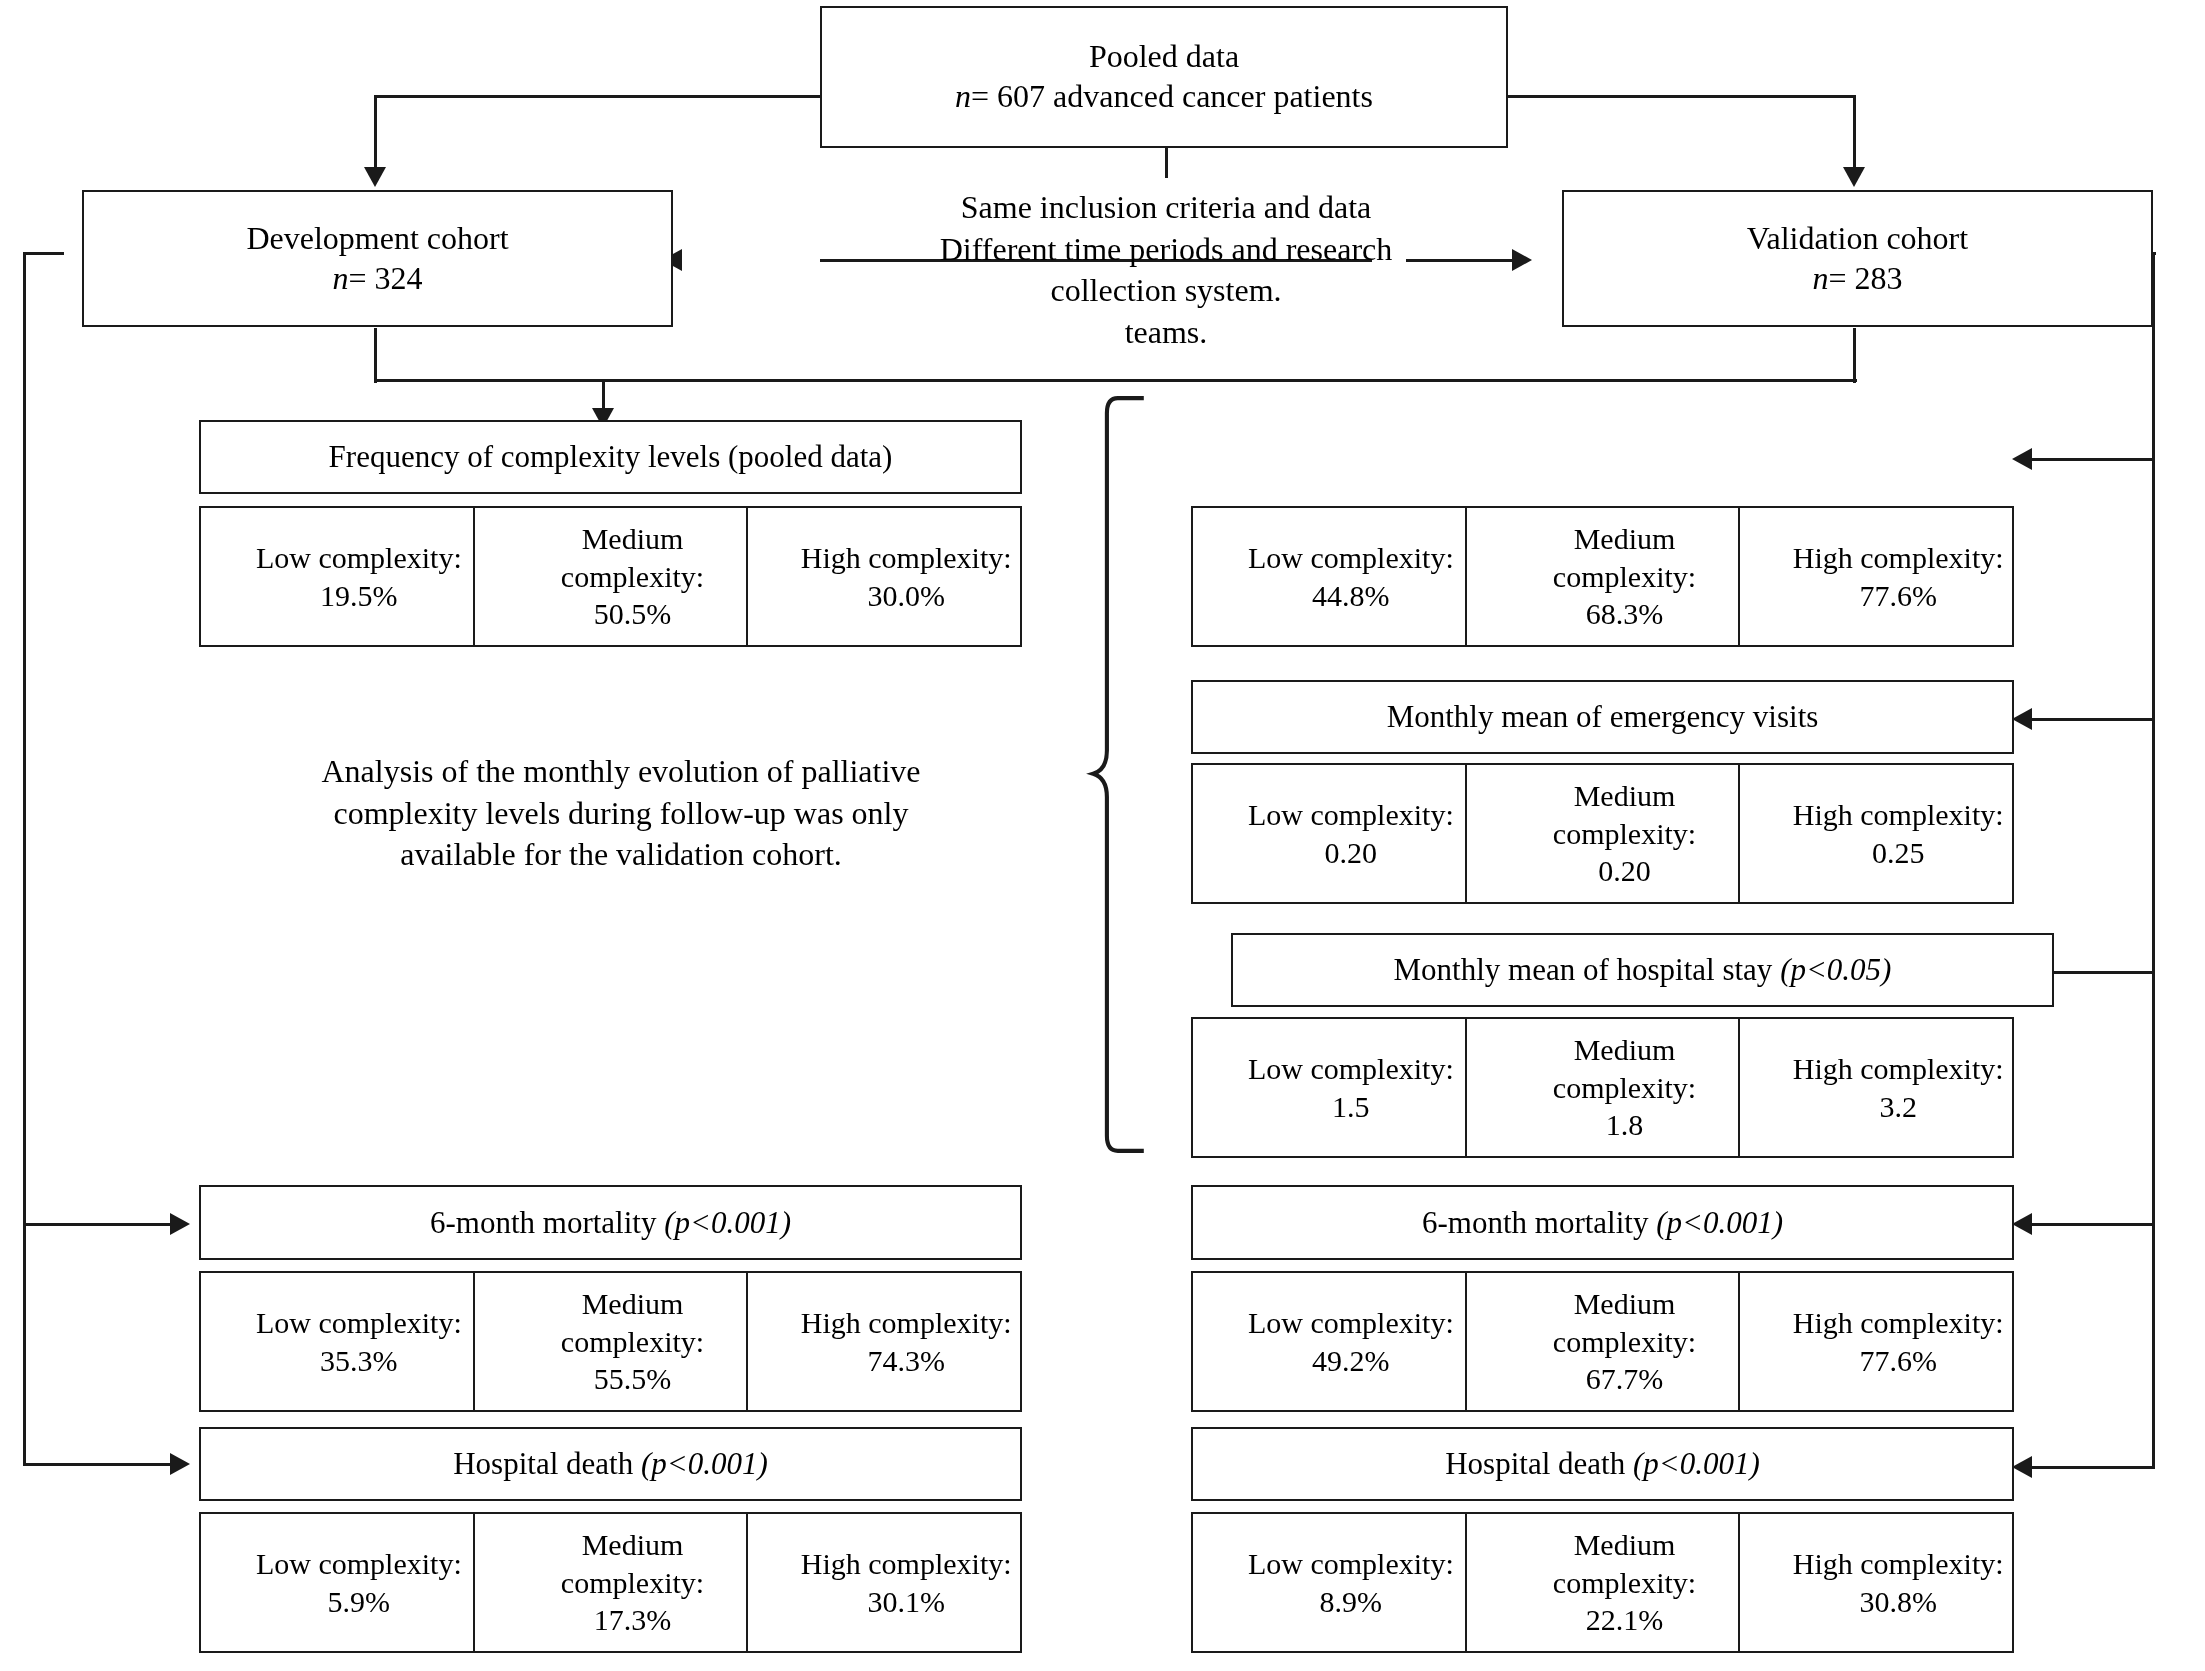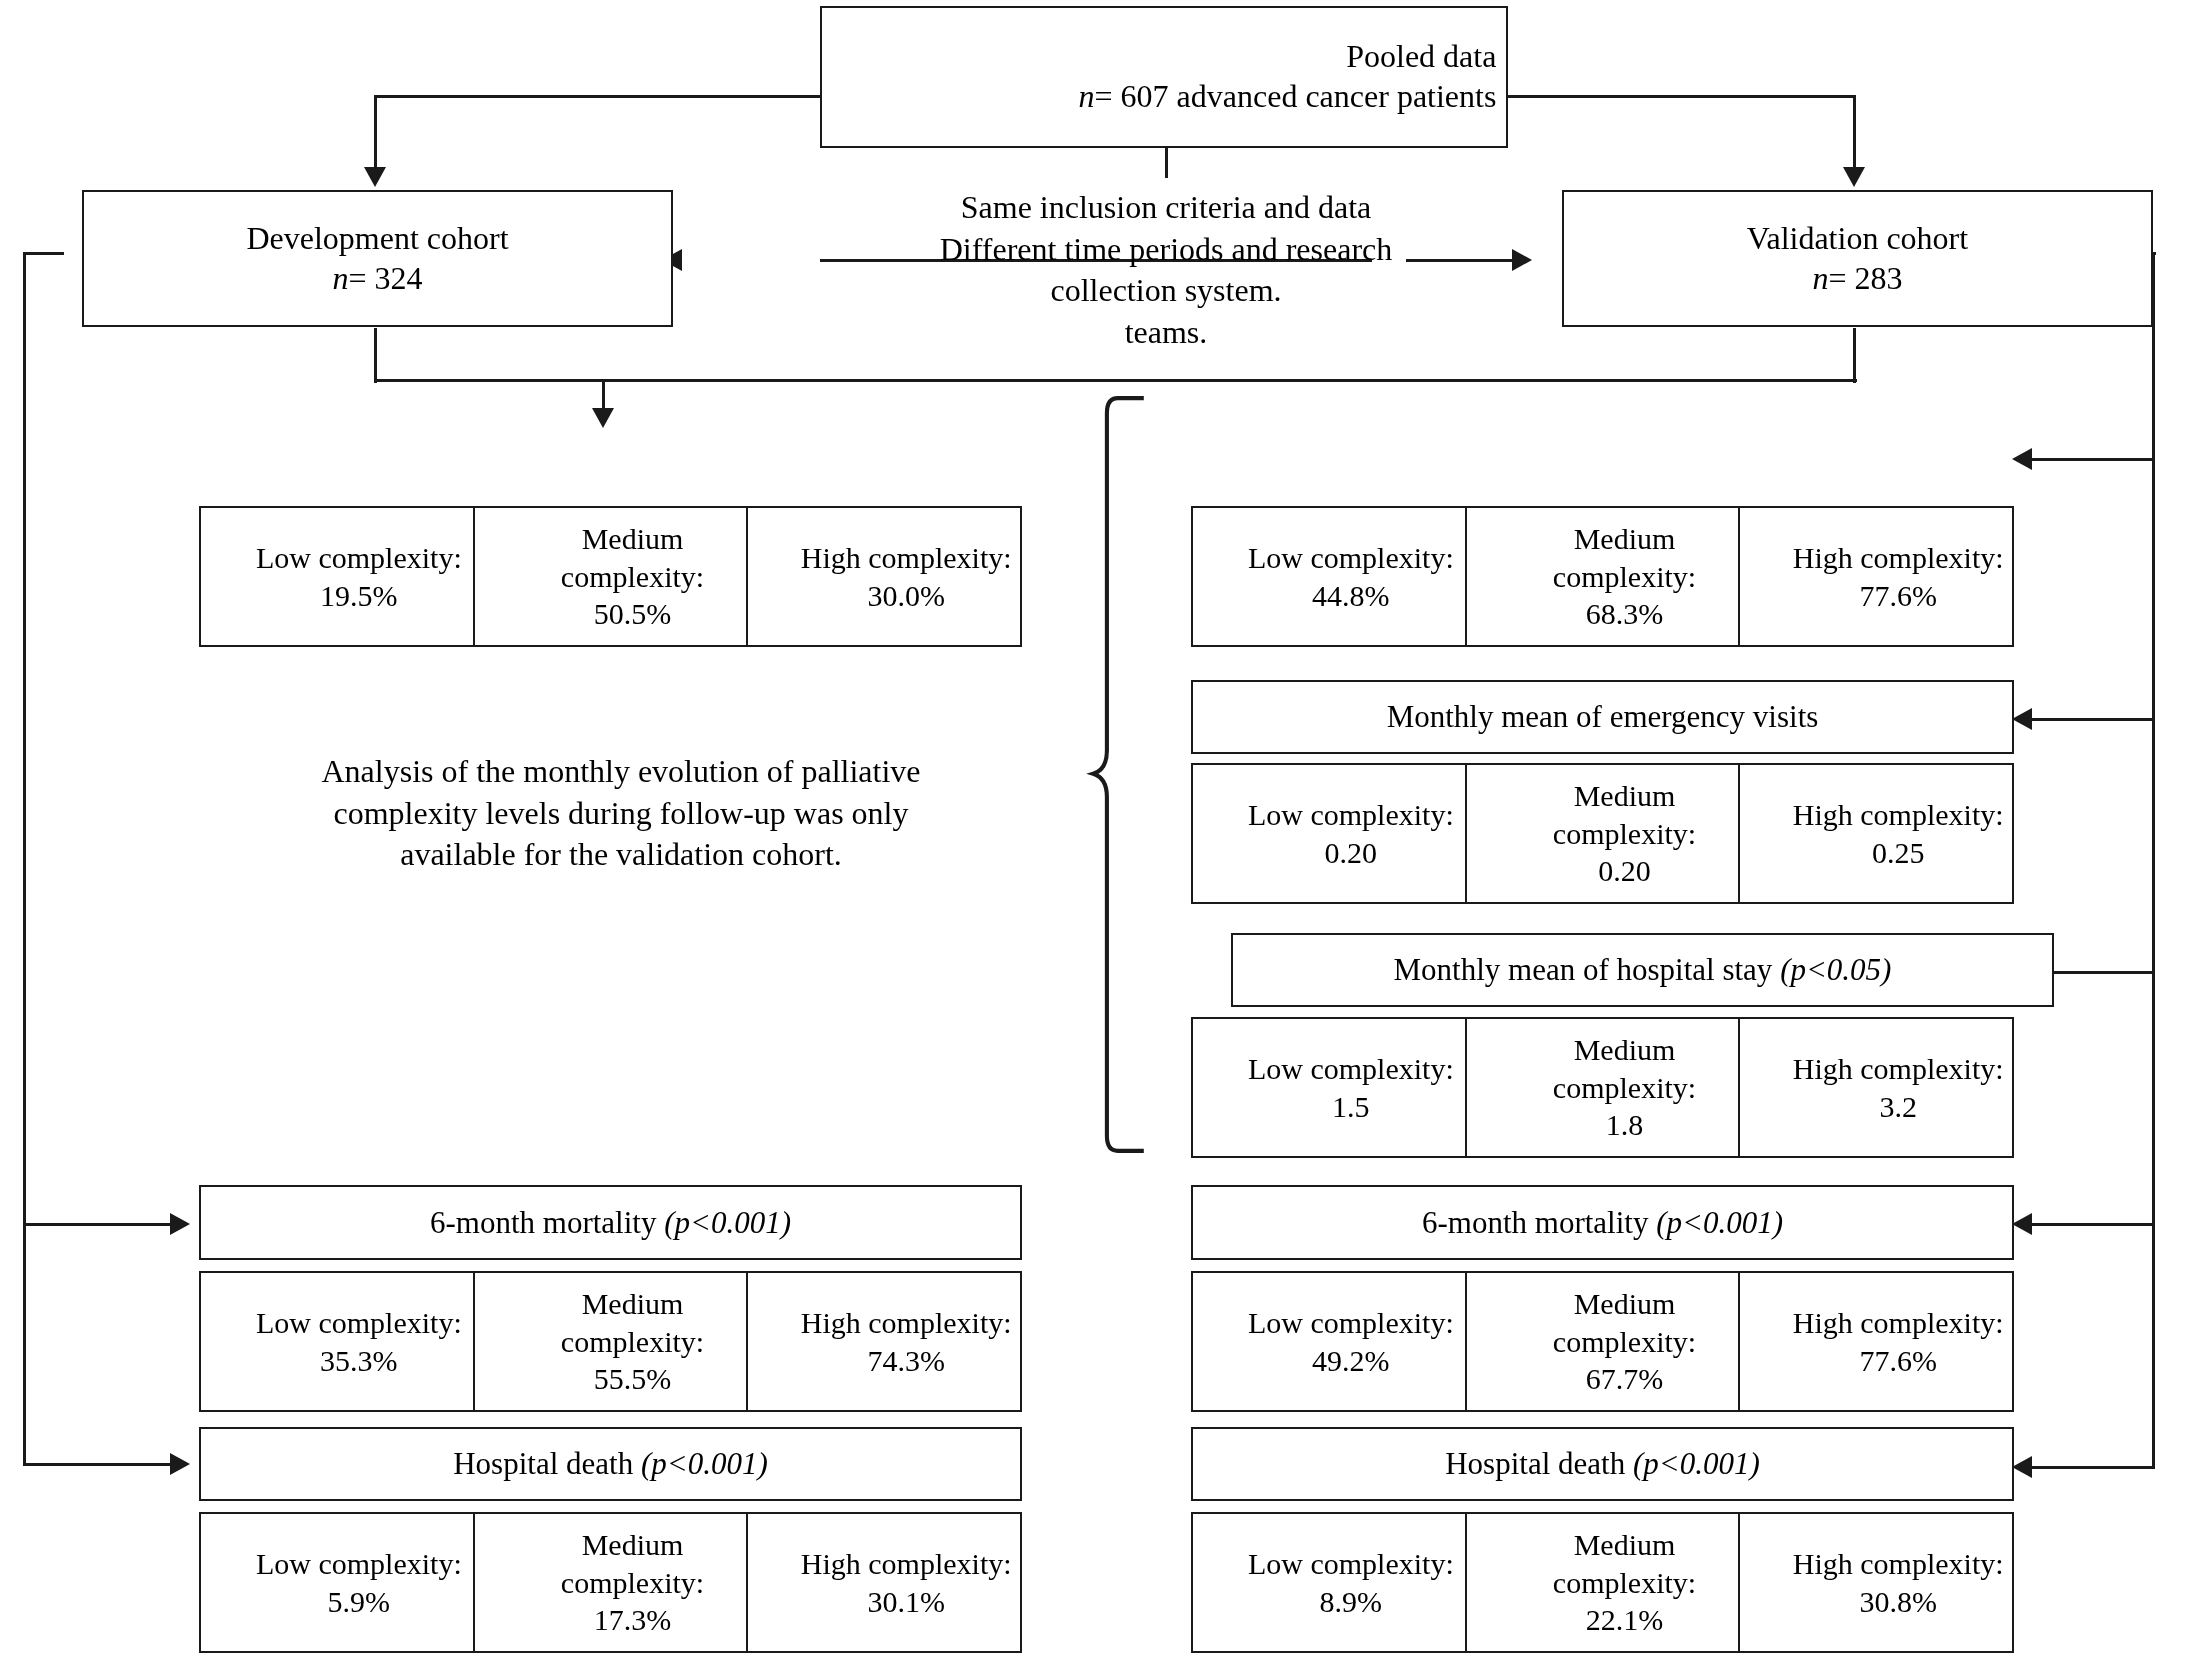--- a/index.html
+++ b/index.html
@@ -149,21 +149,21 @@
   <div class="hline" style="left:2032px; top:1223px; width:123px;"></div>
   <div class="arrow arrow-left" style="left:2012px; top:1213px;"></div>
 
   <div class="hline" style="left:2032px; top:1466px; width:123px;"></div>
   <div class="arrow arrow-left" style="left:2012px; top:1456px;"></div>
 
   <svg class="brace" style="left:1070px; top:394px; width:82px; height:761px;" viewBox="0 0 120 1110" preserveAspectRatio="none">
     <path d="M 108 6 L 70 6 Q 54 6 54 28 L 54 520 Q 54 548 34 554 Q 54 560 54 588 L 54 1082 Q 54 1104 70 1104 L 108 1104" fill="none" stroke="#1a1a1a" stroke-width="6"></path>
   </svg>
 
-  <div class="node bigbox" style="left:820px; top:5.5px; width:688px; height:142px;text-align:right;">
+  <div class="node bigbox" style="left:820px; top:5.5px; width:688px; height:142px;">
     <div class="inner">
       <div>Pooled data</div>
       <div><span class="ital">n</span><span>= 607 advanced cancer patients</span></div>
     </div>
   </div>
 
   <div class="node bigbox" style="left:82px; top:190px; width:591px; height:137px;">
     <div class="inner">
       <div>Development cohort</div>
       <div><span class="ital">n</span><span>= 324</span></div>
@@ -177,20 +177,25 @@
     </div>
   </div>
 
   <div class="freetext" style="left:816px; top:187px; width:700px;">
     <div>Same inclusion criteria and data</div>
     <div>Different time periods and research</div>
     <div>collection system.</div>
     <div>teams.</div>
   </div>
 
+  <div class="node hdrbox" style="left:199px; top:420px; width:823px; height:74px;">
+    <div class="inner">
+      <span>Frequency of complexity levels (pooled data)</span>
+    </div>
+  </div>
   <div class="cellrow" style="left:199px; top:506px; width:823px; height:141px;">
     <div class="cell">
       <div>
         <span>Low complexity:</span><br>
         <span>19.5%</span>
       </div>
     </div>
     <div class="cell">
       <div>
         <span>Medium complexity:</span><br>

